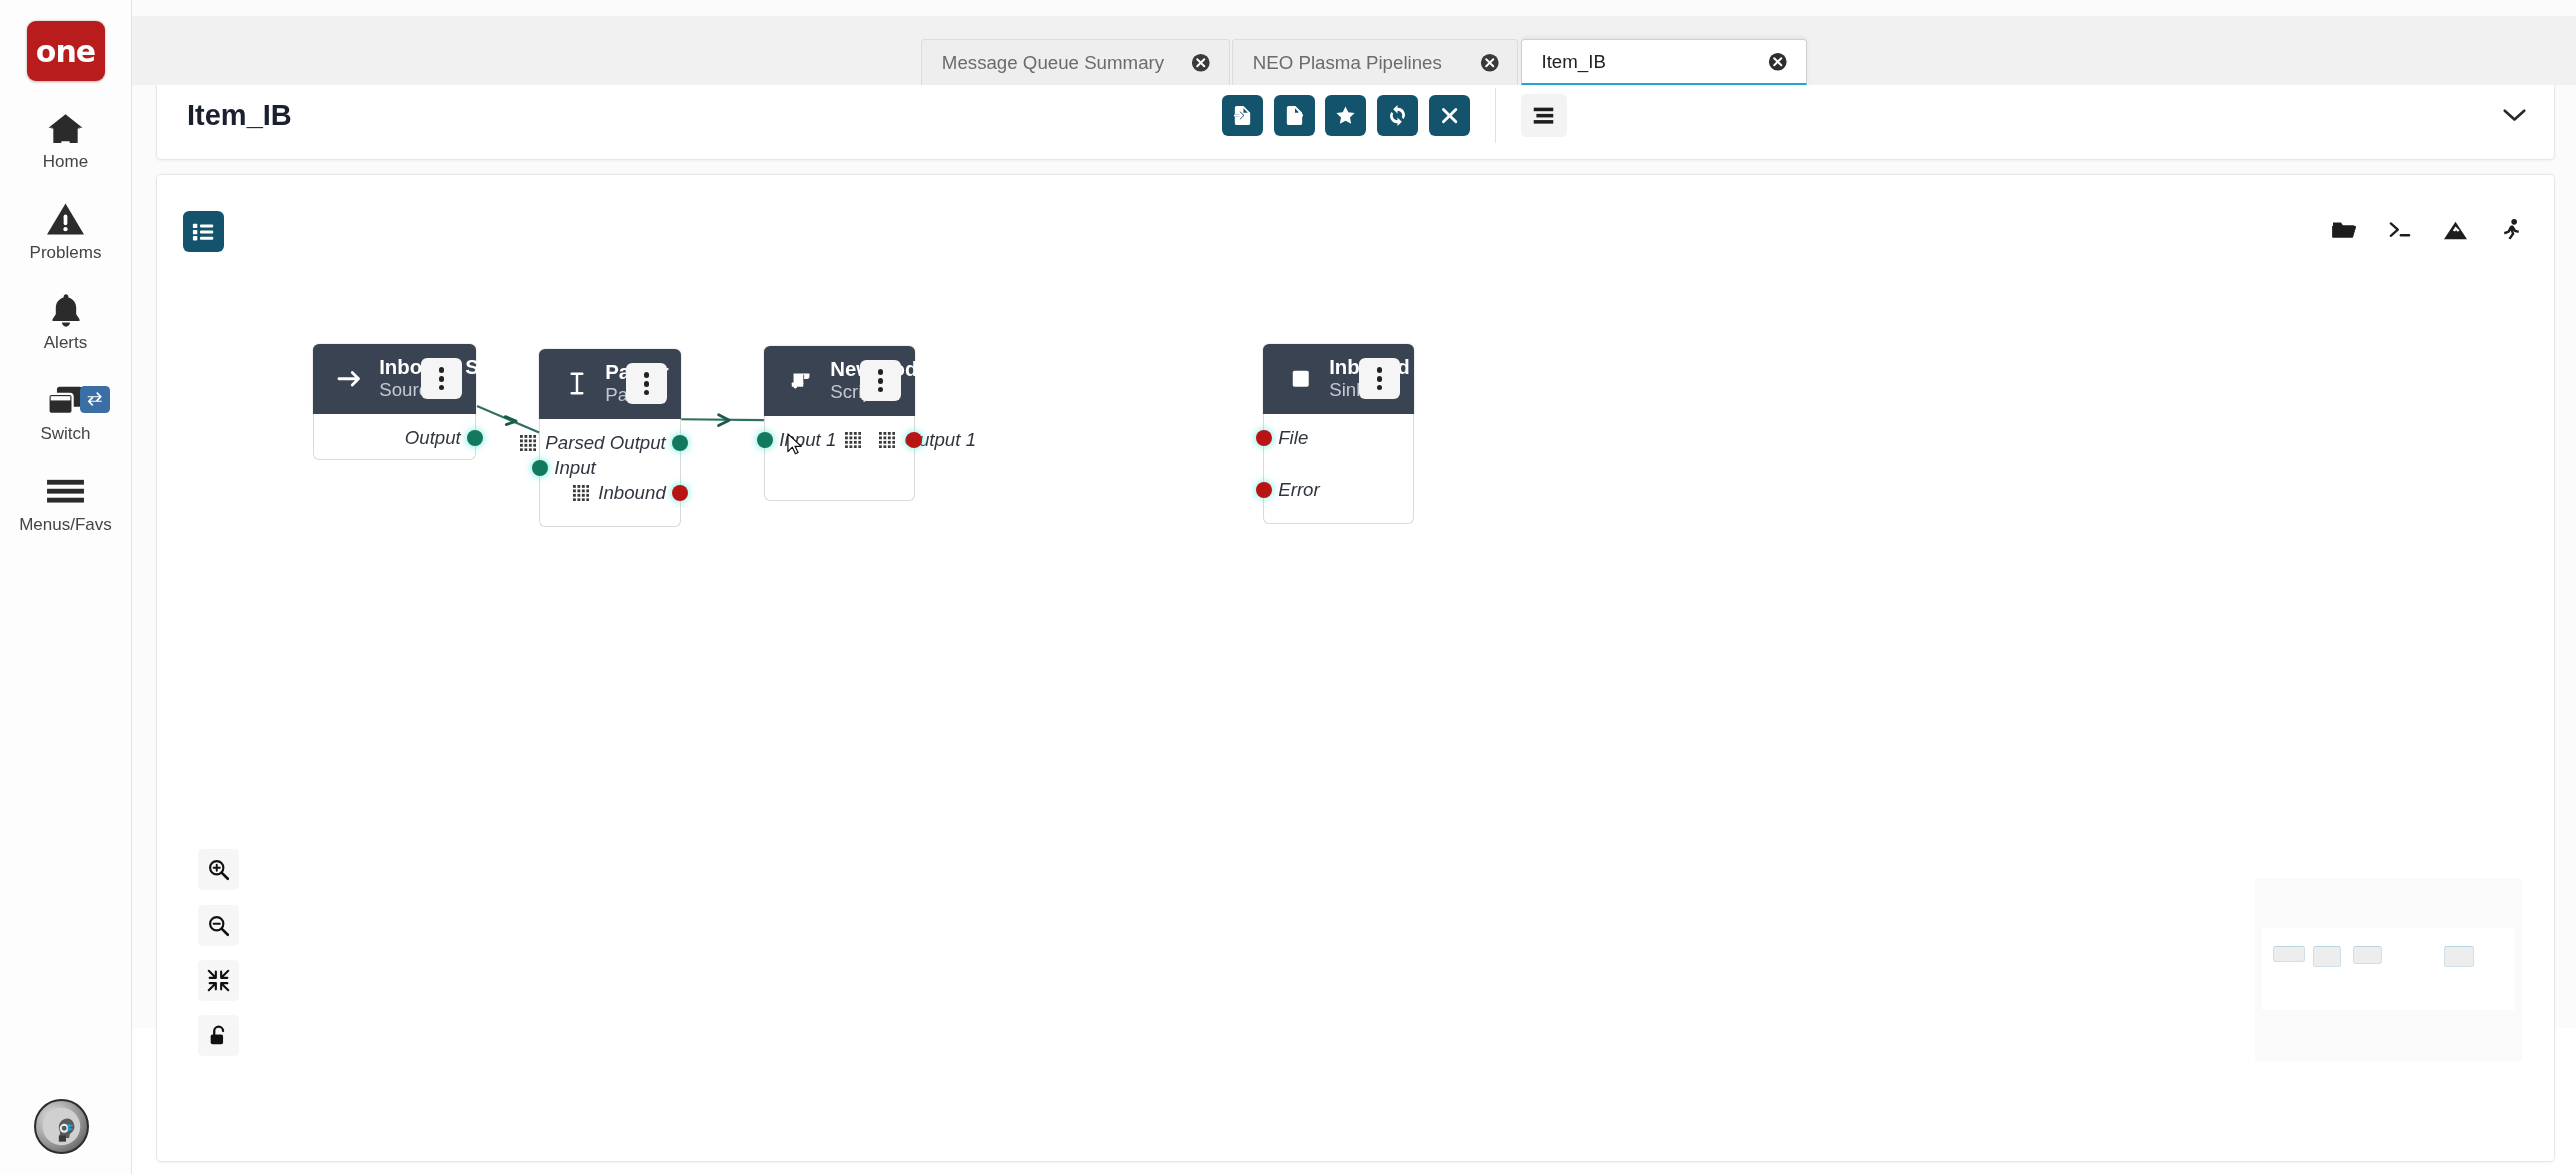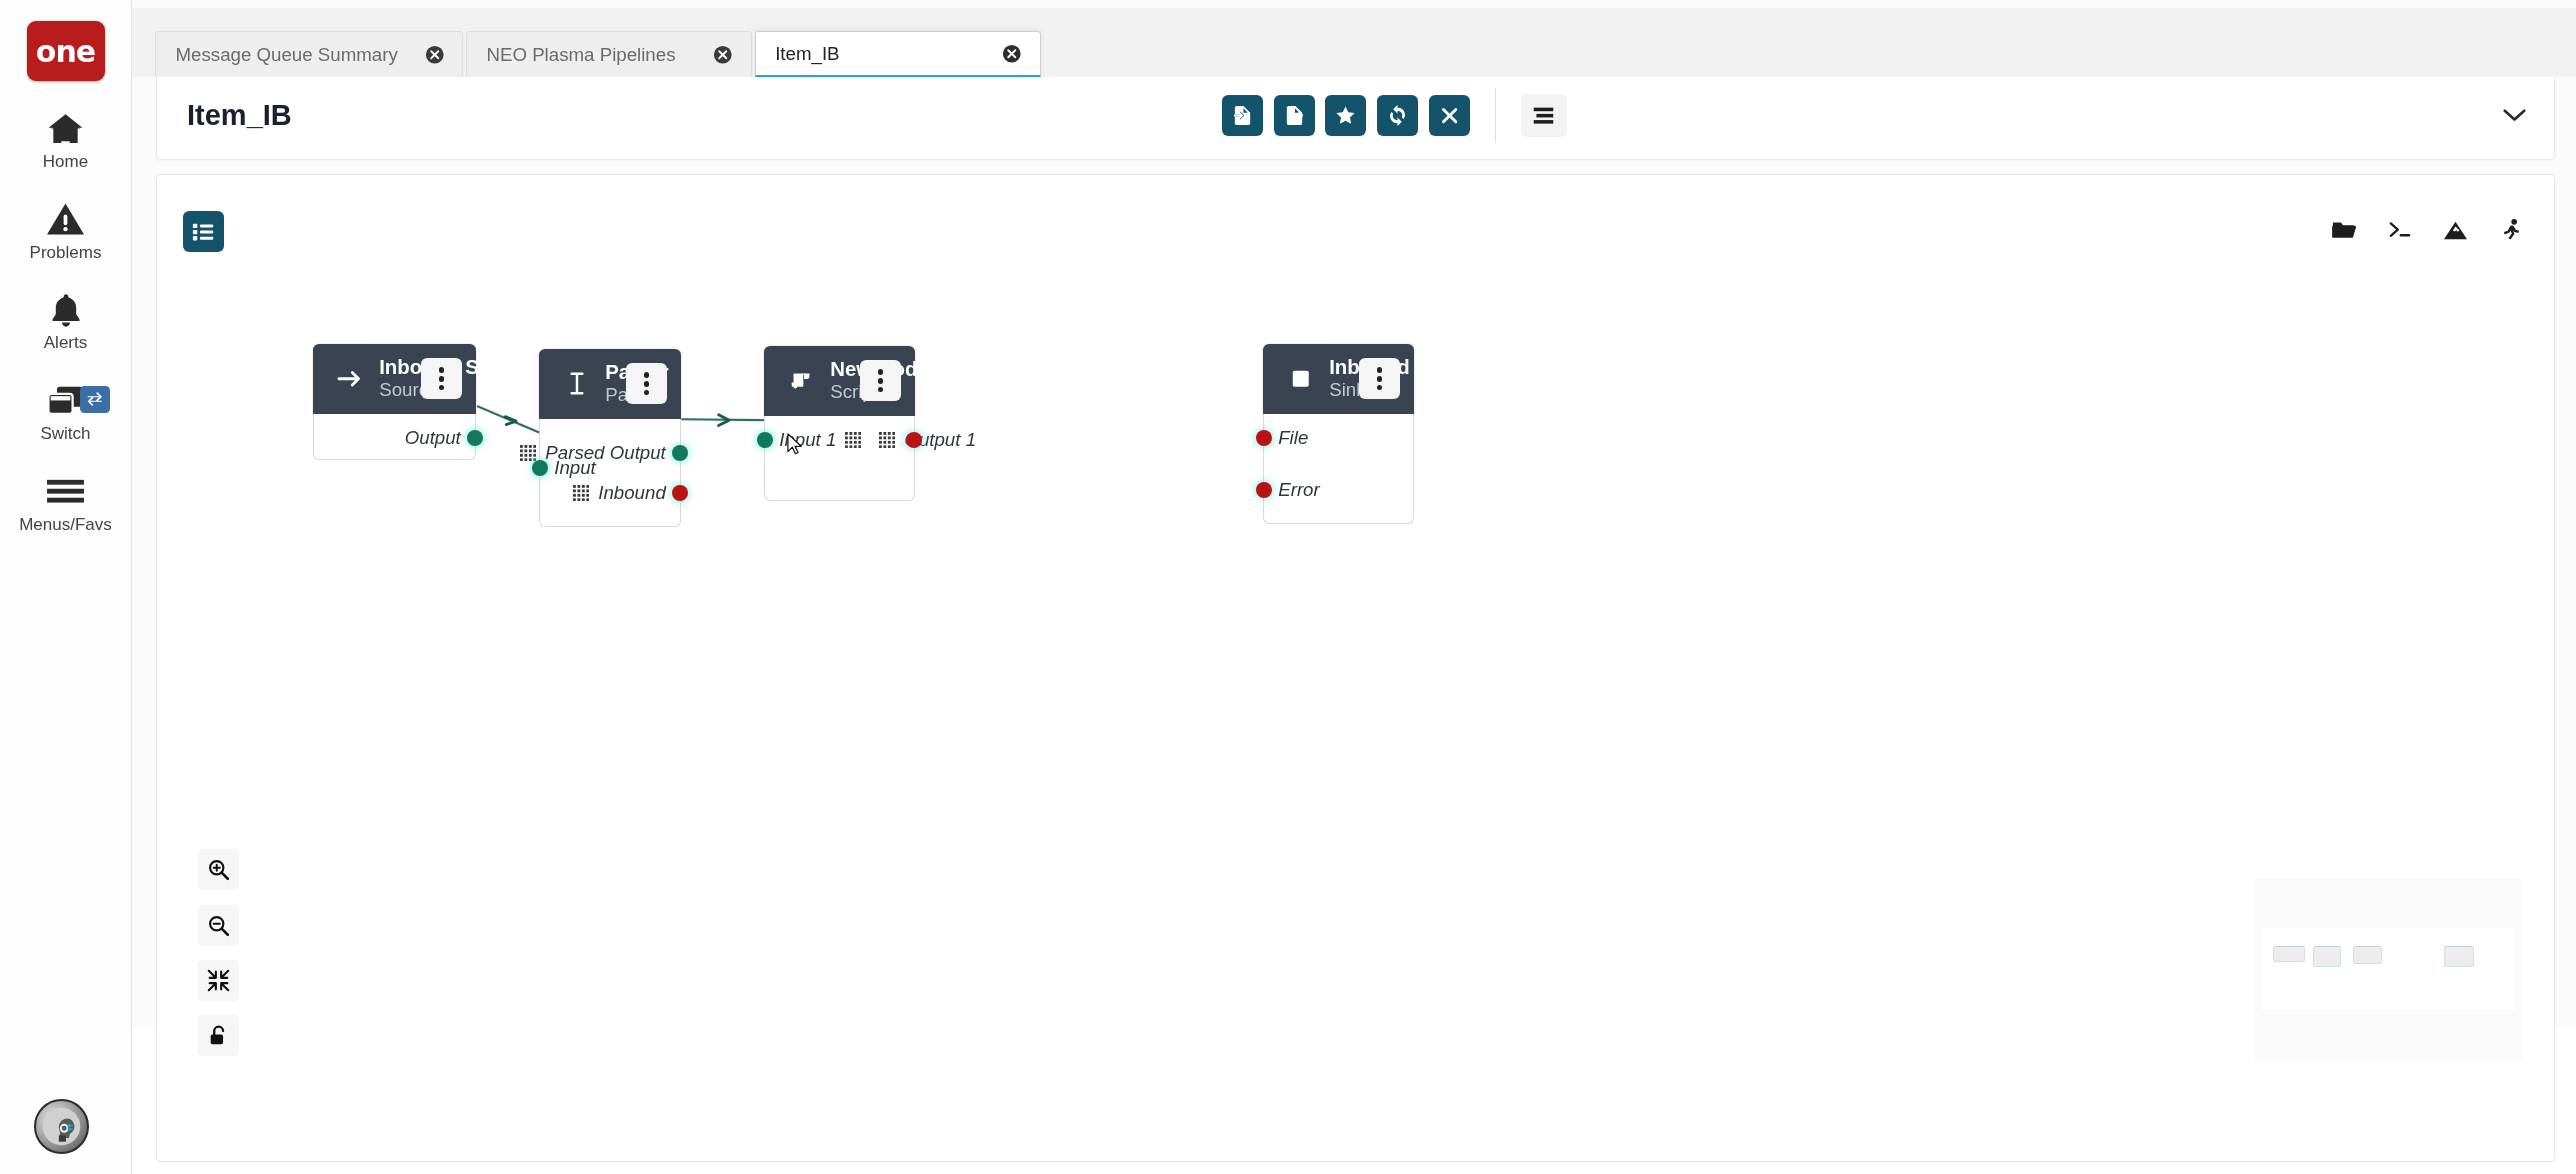--- a/index.html
+++ b/index.html
@@ -41,23 +41,23 @@
   }
   .assistant {
     position: absolute; left: 34px; bottom: 21.3px; width: 55px; height: 55px;
     border-radius: 50%; background: radial-gradient(circle at 35% 35%, #e8e8e8, #8d8d8d 60%, #3a3a3a 100%);
     border: 2.7px solid #2c2c2c; display: flex; align-items: center; justify-content: center;
     cursor: pointer; overflow: hidden;
   }
 
   
   .tabstrip {
-    position: absolute; left: 132px; top: 8px; right: 0; height: 69px;
+    position: absolute; left: 132px; top: 16px; right: 0; height: 69px;
     background: #f1f1f1; display: flex; align-items: flex-end;
-    padding-left: 23px; z-index: 15;
+    padding-left: 23px; z-index: 15; justify-content: center;
   }
   .tab {
     height: 46px; min-width: 286px; display: flex; align-items: center;
     justify-content: space-between; padding: 0 18px 0 19.5px;
     background: #eeeeee; border: 0.9px solid #dcdcdc; border-bottom: none;
     border-radius: 3.6px 3.6px 0 0; margin-right: 2.7px; cursor: pointer;
   }
   .tab.active {
     background: #ffffff; border-color: #cfcfcf;
     border-bottom: 2.7px solid #22a6c9;
@@ -441,21 +441,21 @@
             <span class="node-sub">Parser</span>
           </span>
           <span class="kebab">
               <i></i>
               <i></i>
               <i></i>
             </span>
         </div>
         <div class="node-body" style="height:108px;">
 
-          <div class="port-row right" style="position:absolute; top:10px; right:0; width:100%;">
+          <div class="port-row right" style="position:absolute; top:0; right:0; width:100%;">
             <span class="grid-ico">
               <svg width="16" height="16" viewBox="0 0 18 18">
                   <g fill="#3a3a3a">
                     <rect x="0" y="0" width="3.2" height="3.2"></rect>
                     <rect x="5" y="0" width="3.2" height="3.2"></rect>
                     <rect x="10" y="0" width="3.2" height="3.2"></rect>
                     <rect x="15" y="0" width="3" height="3.2"></rect>
                     <rect x="0" y="5" width="3.2" height="3.2"></rect>
                     <rect x="5" y="5" width="3.2" height="3.2"></rect>
                     <rect x="10" y="5" width="3.2" height="3.2"></rect>

